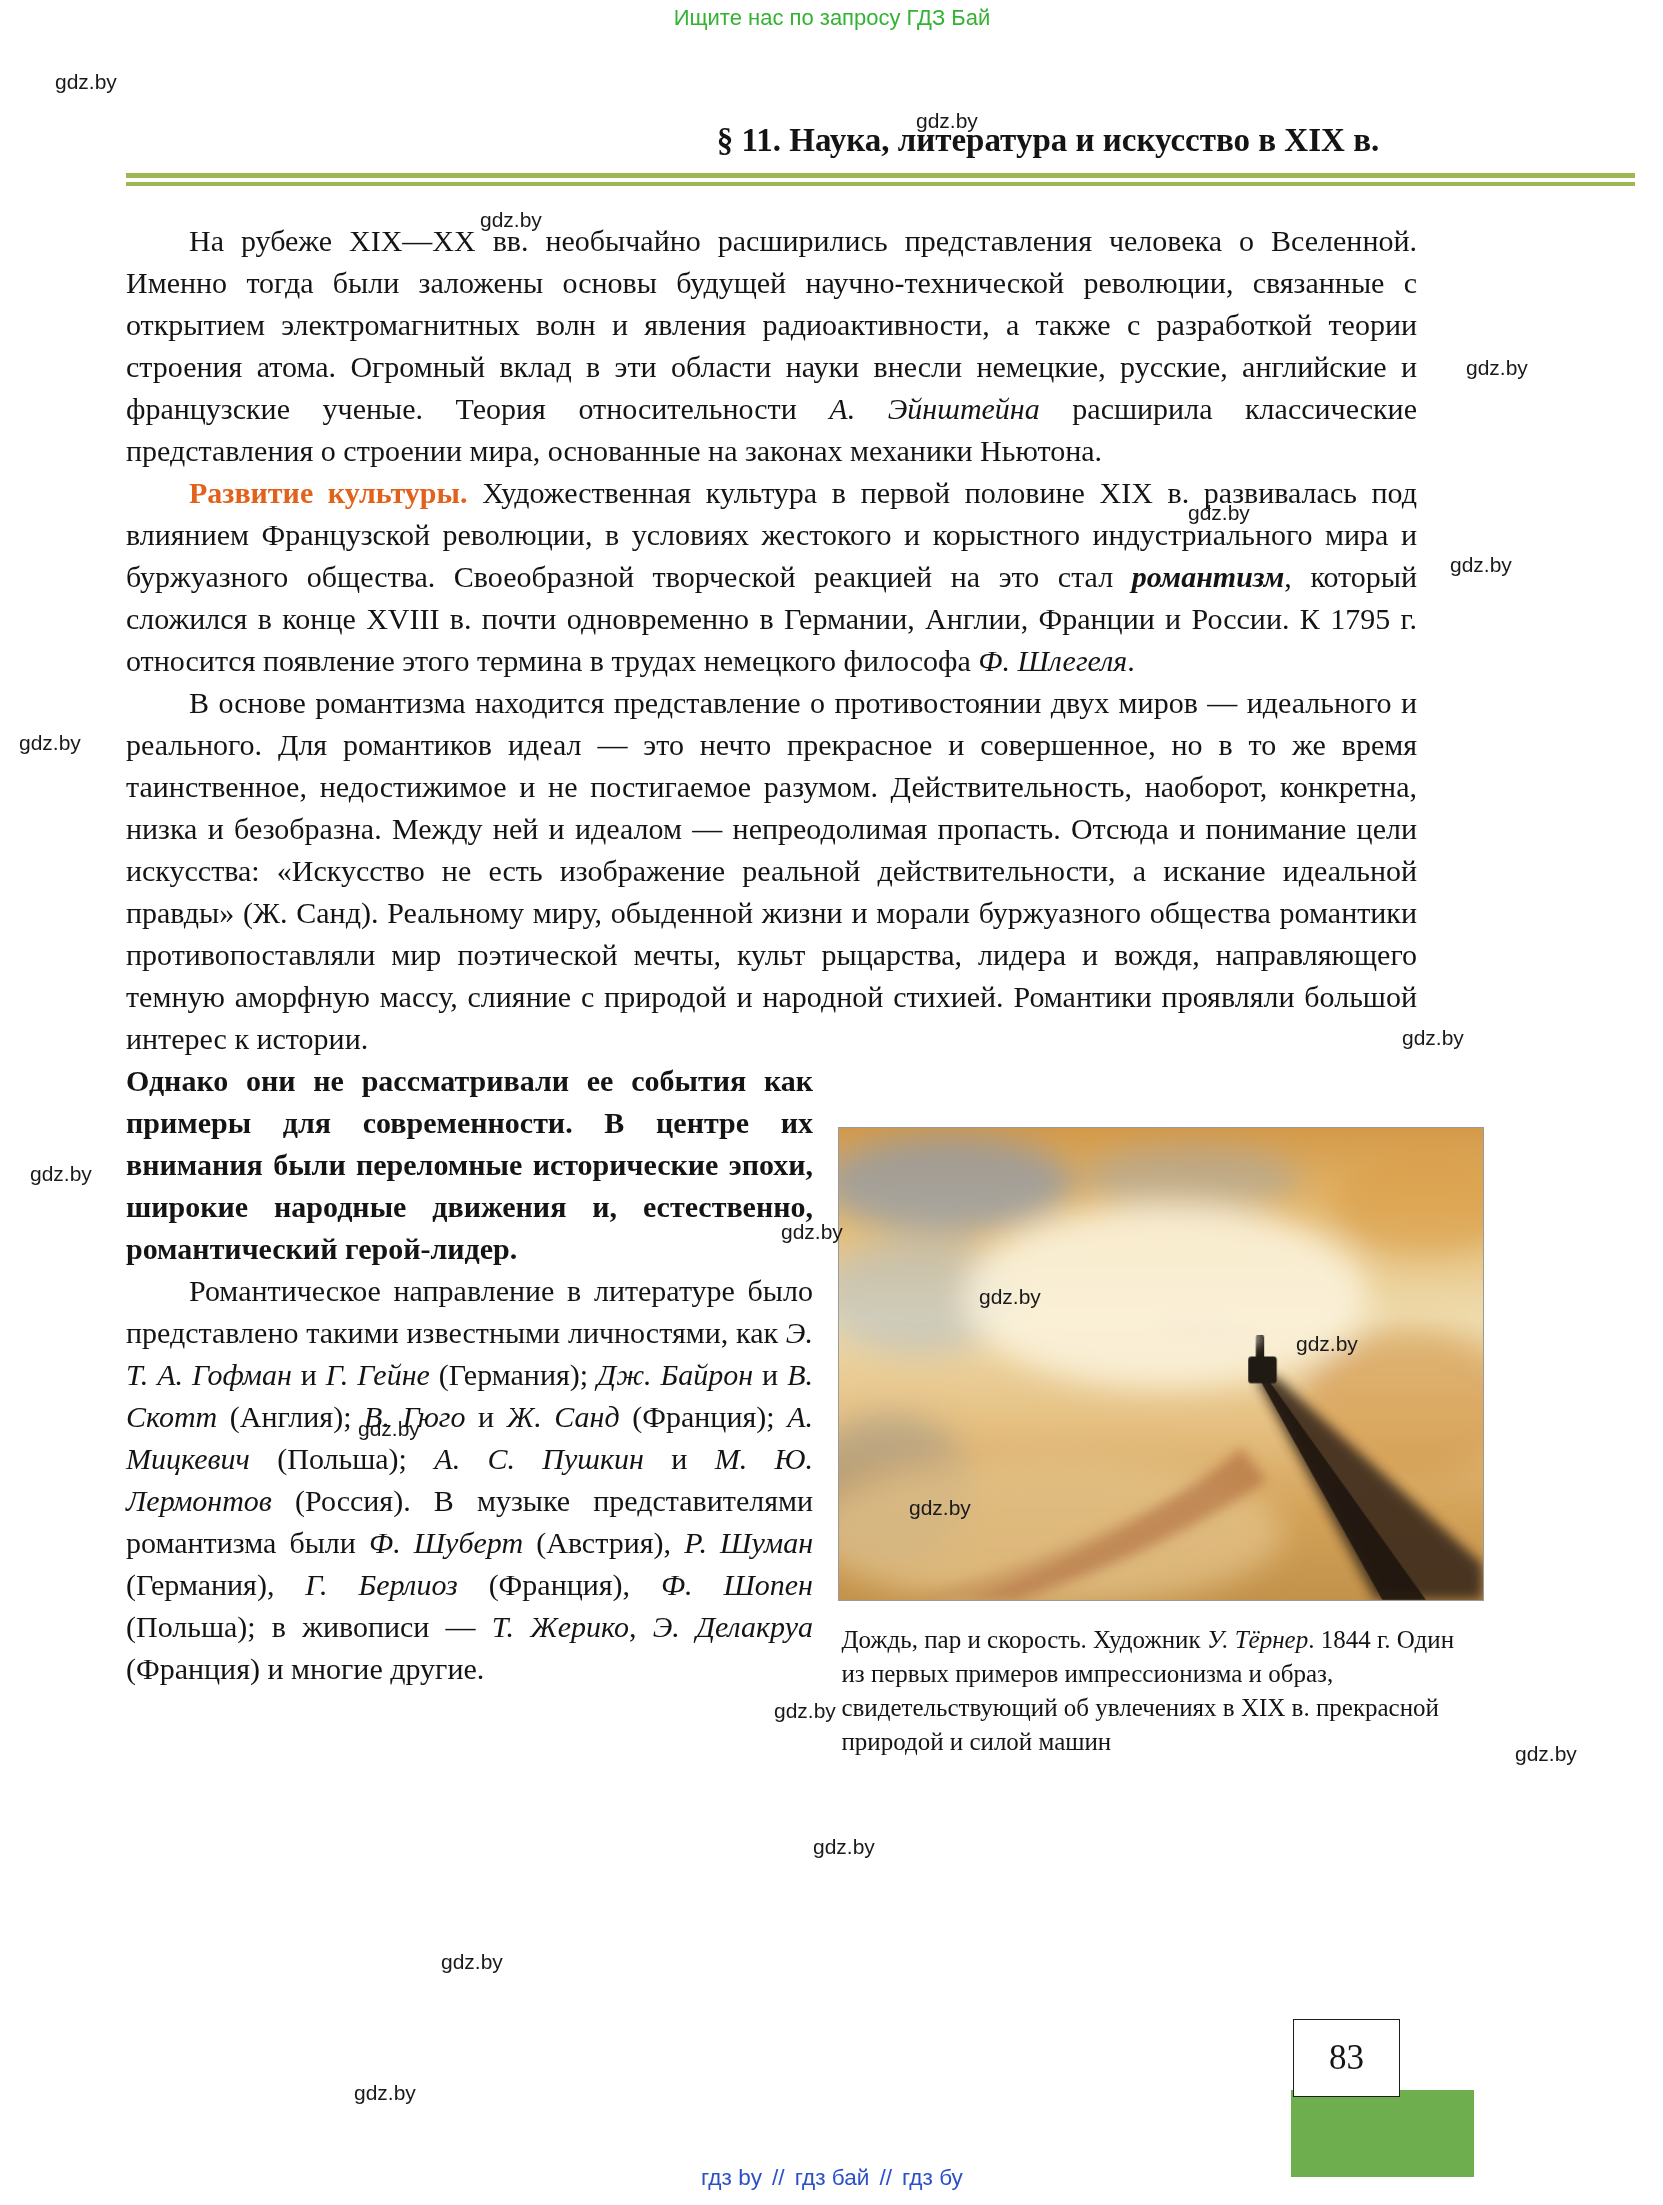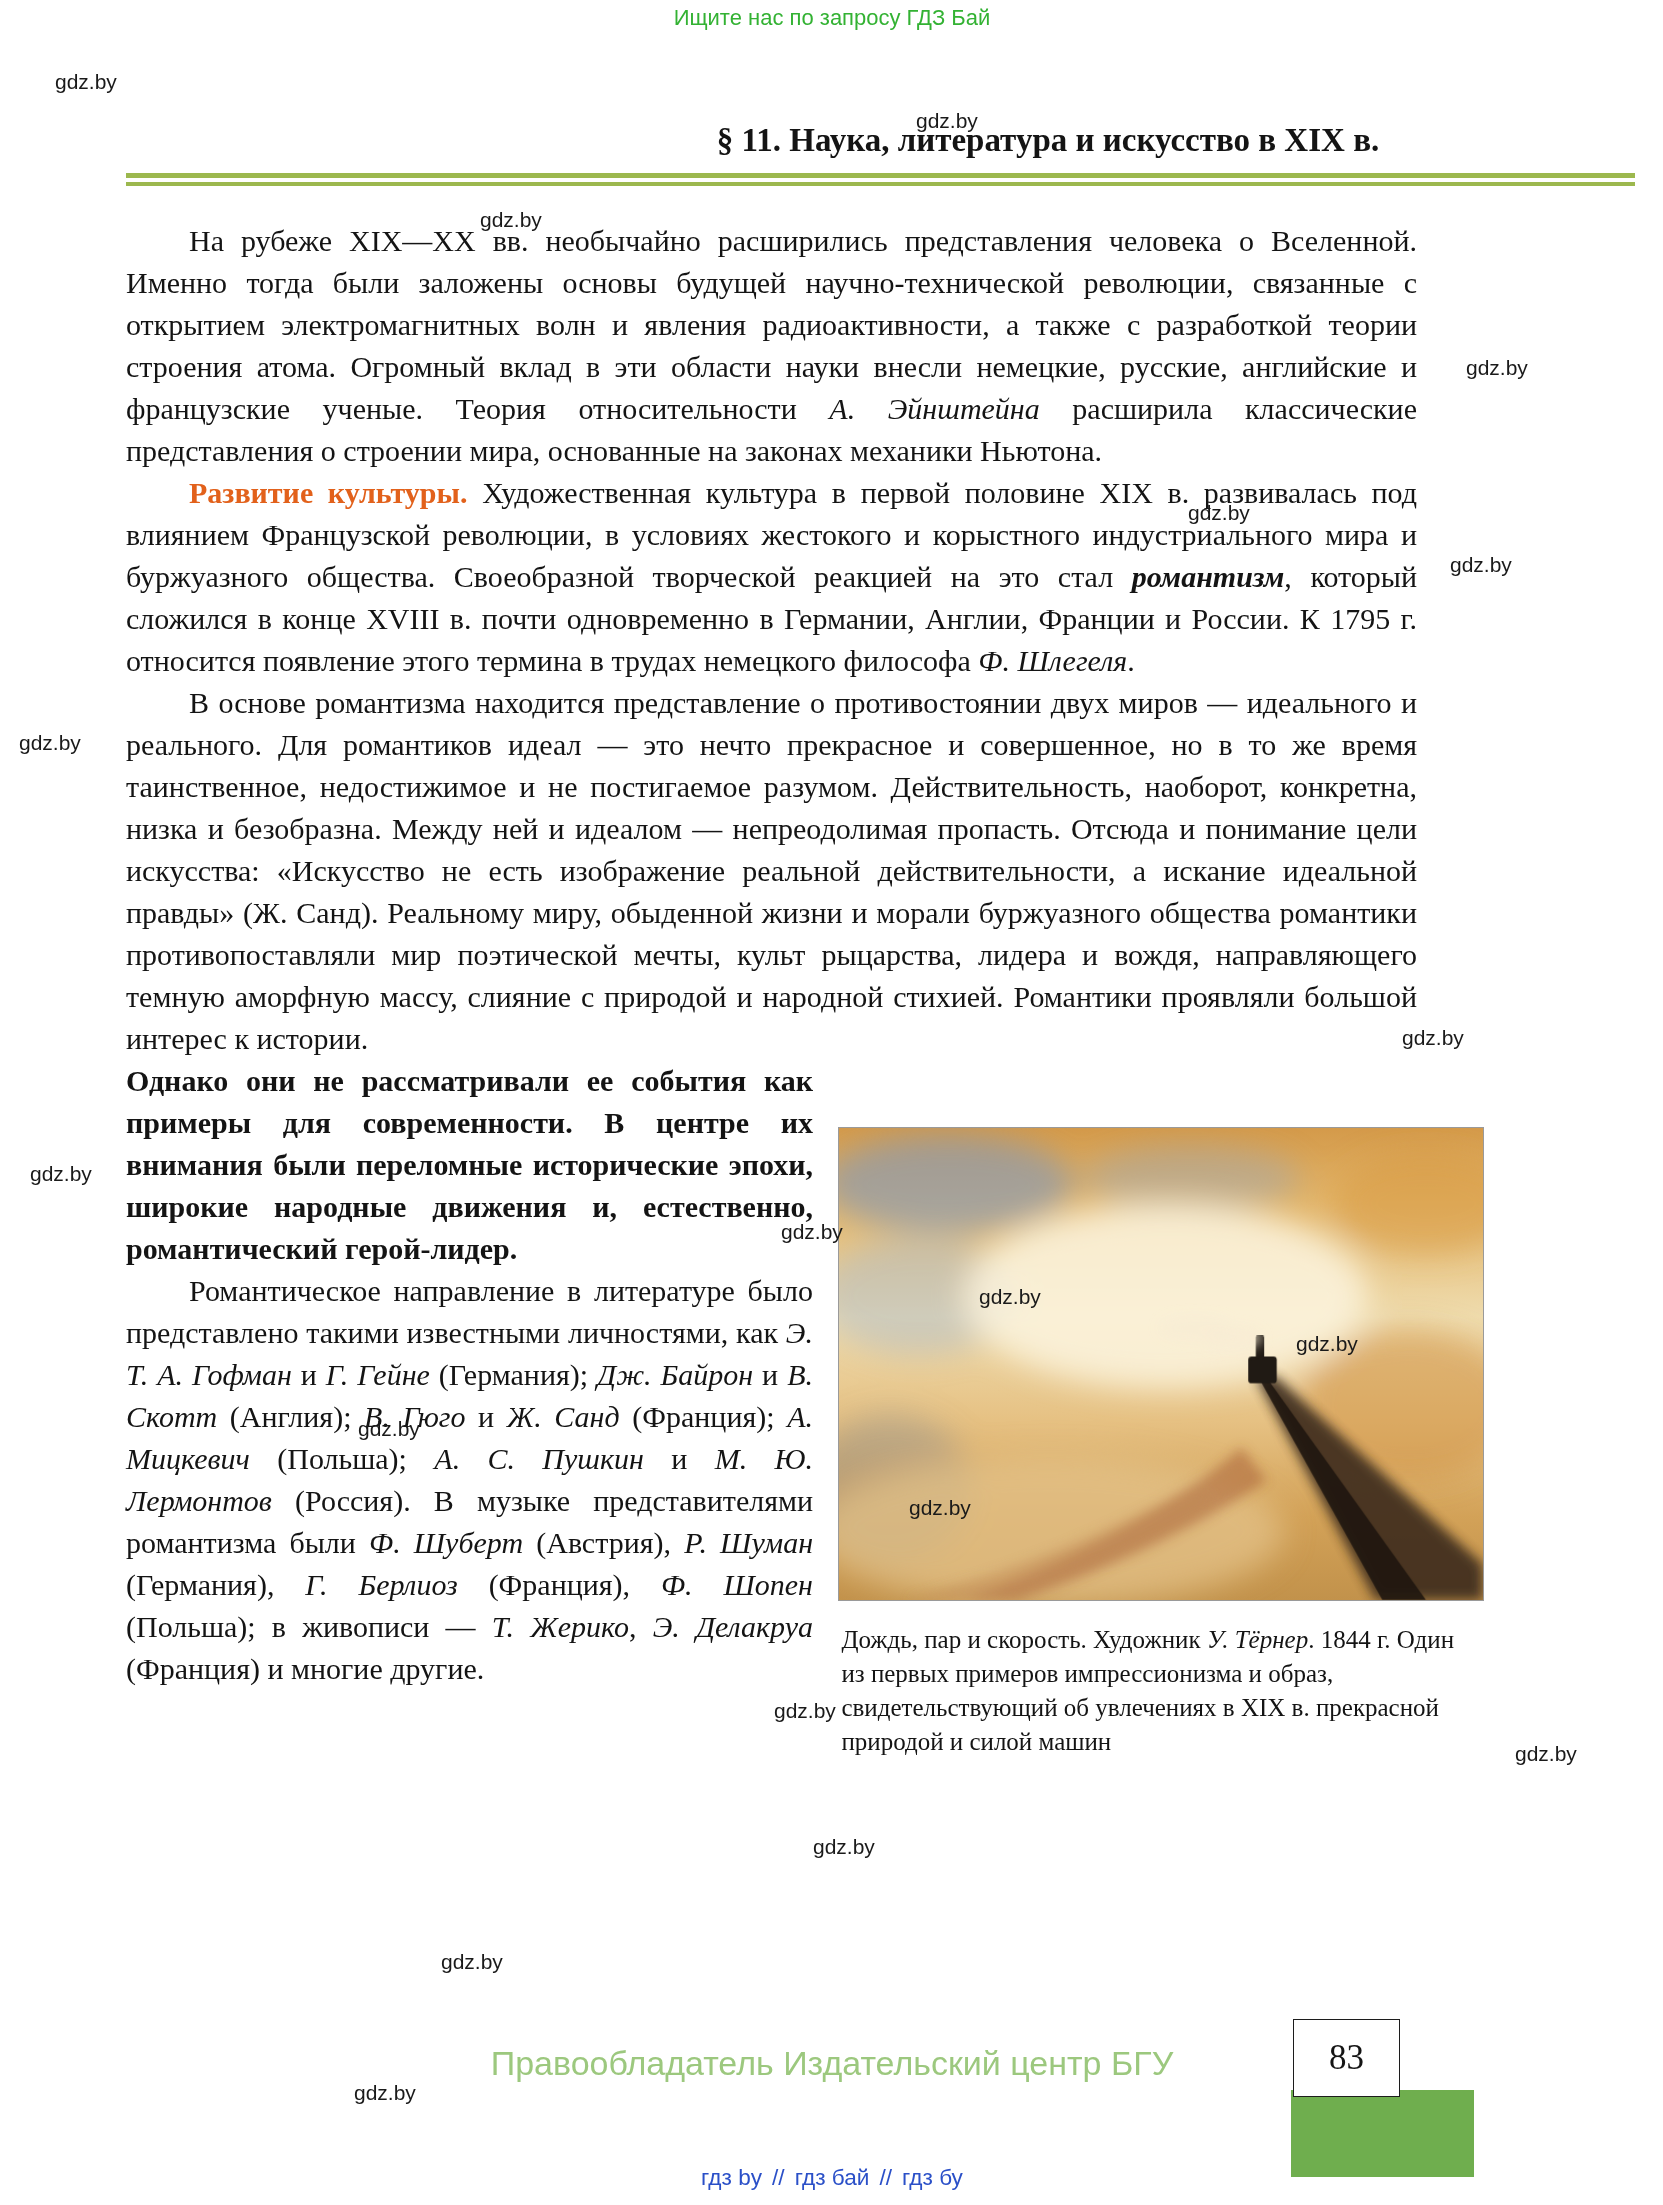--- a/index.html
+++ b/index.html
@@ -129,21 +129,20 @@
           </g>
         </svg>
       </div>
       <figcaption class="caption"><span>Дождь, пар и скорость. Художник </span><span class="seg-italic">У. Тёрнер</span><span>. 1844 г. Один из первых примеров импрессионизма и образ, свидетельствующий об увлечениях в XIX в. прекрасной природой и силой машин</span></figcaption>
     </figure>
 
     <p class="para cont"><span>Однако они не рассматривали ее события как примеры для современности. В центре их внимания были переломные исторические эпохи, широкие народные движения и, естественно, романтический герой-лидер.</span></p>
     <p class="para"><span>Романтическое направление в литературе было представлено такими известными личностями, как </span><span class="seg-italic">Э. Т. А. Гофман</span><span> и </span><span class="seg-italic">Г. Гейне</span><span> (Германия); </span><span class="seg-italic">Дж. Байрон</span><span> и </span><span class="seg-italic">В. Скотт</span><span> (Англия); </span><span class="seg-italic">В. Гюго</span><span> и </span><span class="seg-italic">Ж. Санд</span><span> (Франция); </span><span class="seg-italic">А. Мицкевич</span><span> (Польша); </span><span class="seg-italic">А. С. Пушкин</span><span> и </span><span class="seg-italic">М. Ю. Лермонтов</span><span> (Россия). В музыке представителями романтизма были </span><span class="seg-italic">Ф. Шуберт</span><span> (Австрия), </span><span class="seg-italic">Р. Шуман</span><span> (Германия), </span><span class="seg-italic">Г. Берлиоз</span><span> (Франция), </span><span class="seg-italic">Ф. Шопен</span><span> (Польша); в живописи — </span><span class="seg-italic">Т. Жерико</span><span>, </span><span class="seg-italic">Э. Делакруа</span><span> (Франция) и многие другие.</span></p>
   </div>
 
-  <div class="footer-copy">Правообладатель Издательский центр БГУ</div>
 
   <div class="pagenum-box">83</div>
   <div class="pagenum-bar"></div>
 
   <div class="bottom-links">
     <a>гдз by</a><span class="sep">//</span><a>гдз бай</a><span class="sep">//</span><a>гдз бу</a>
   </div>
 
 </div>
 

